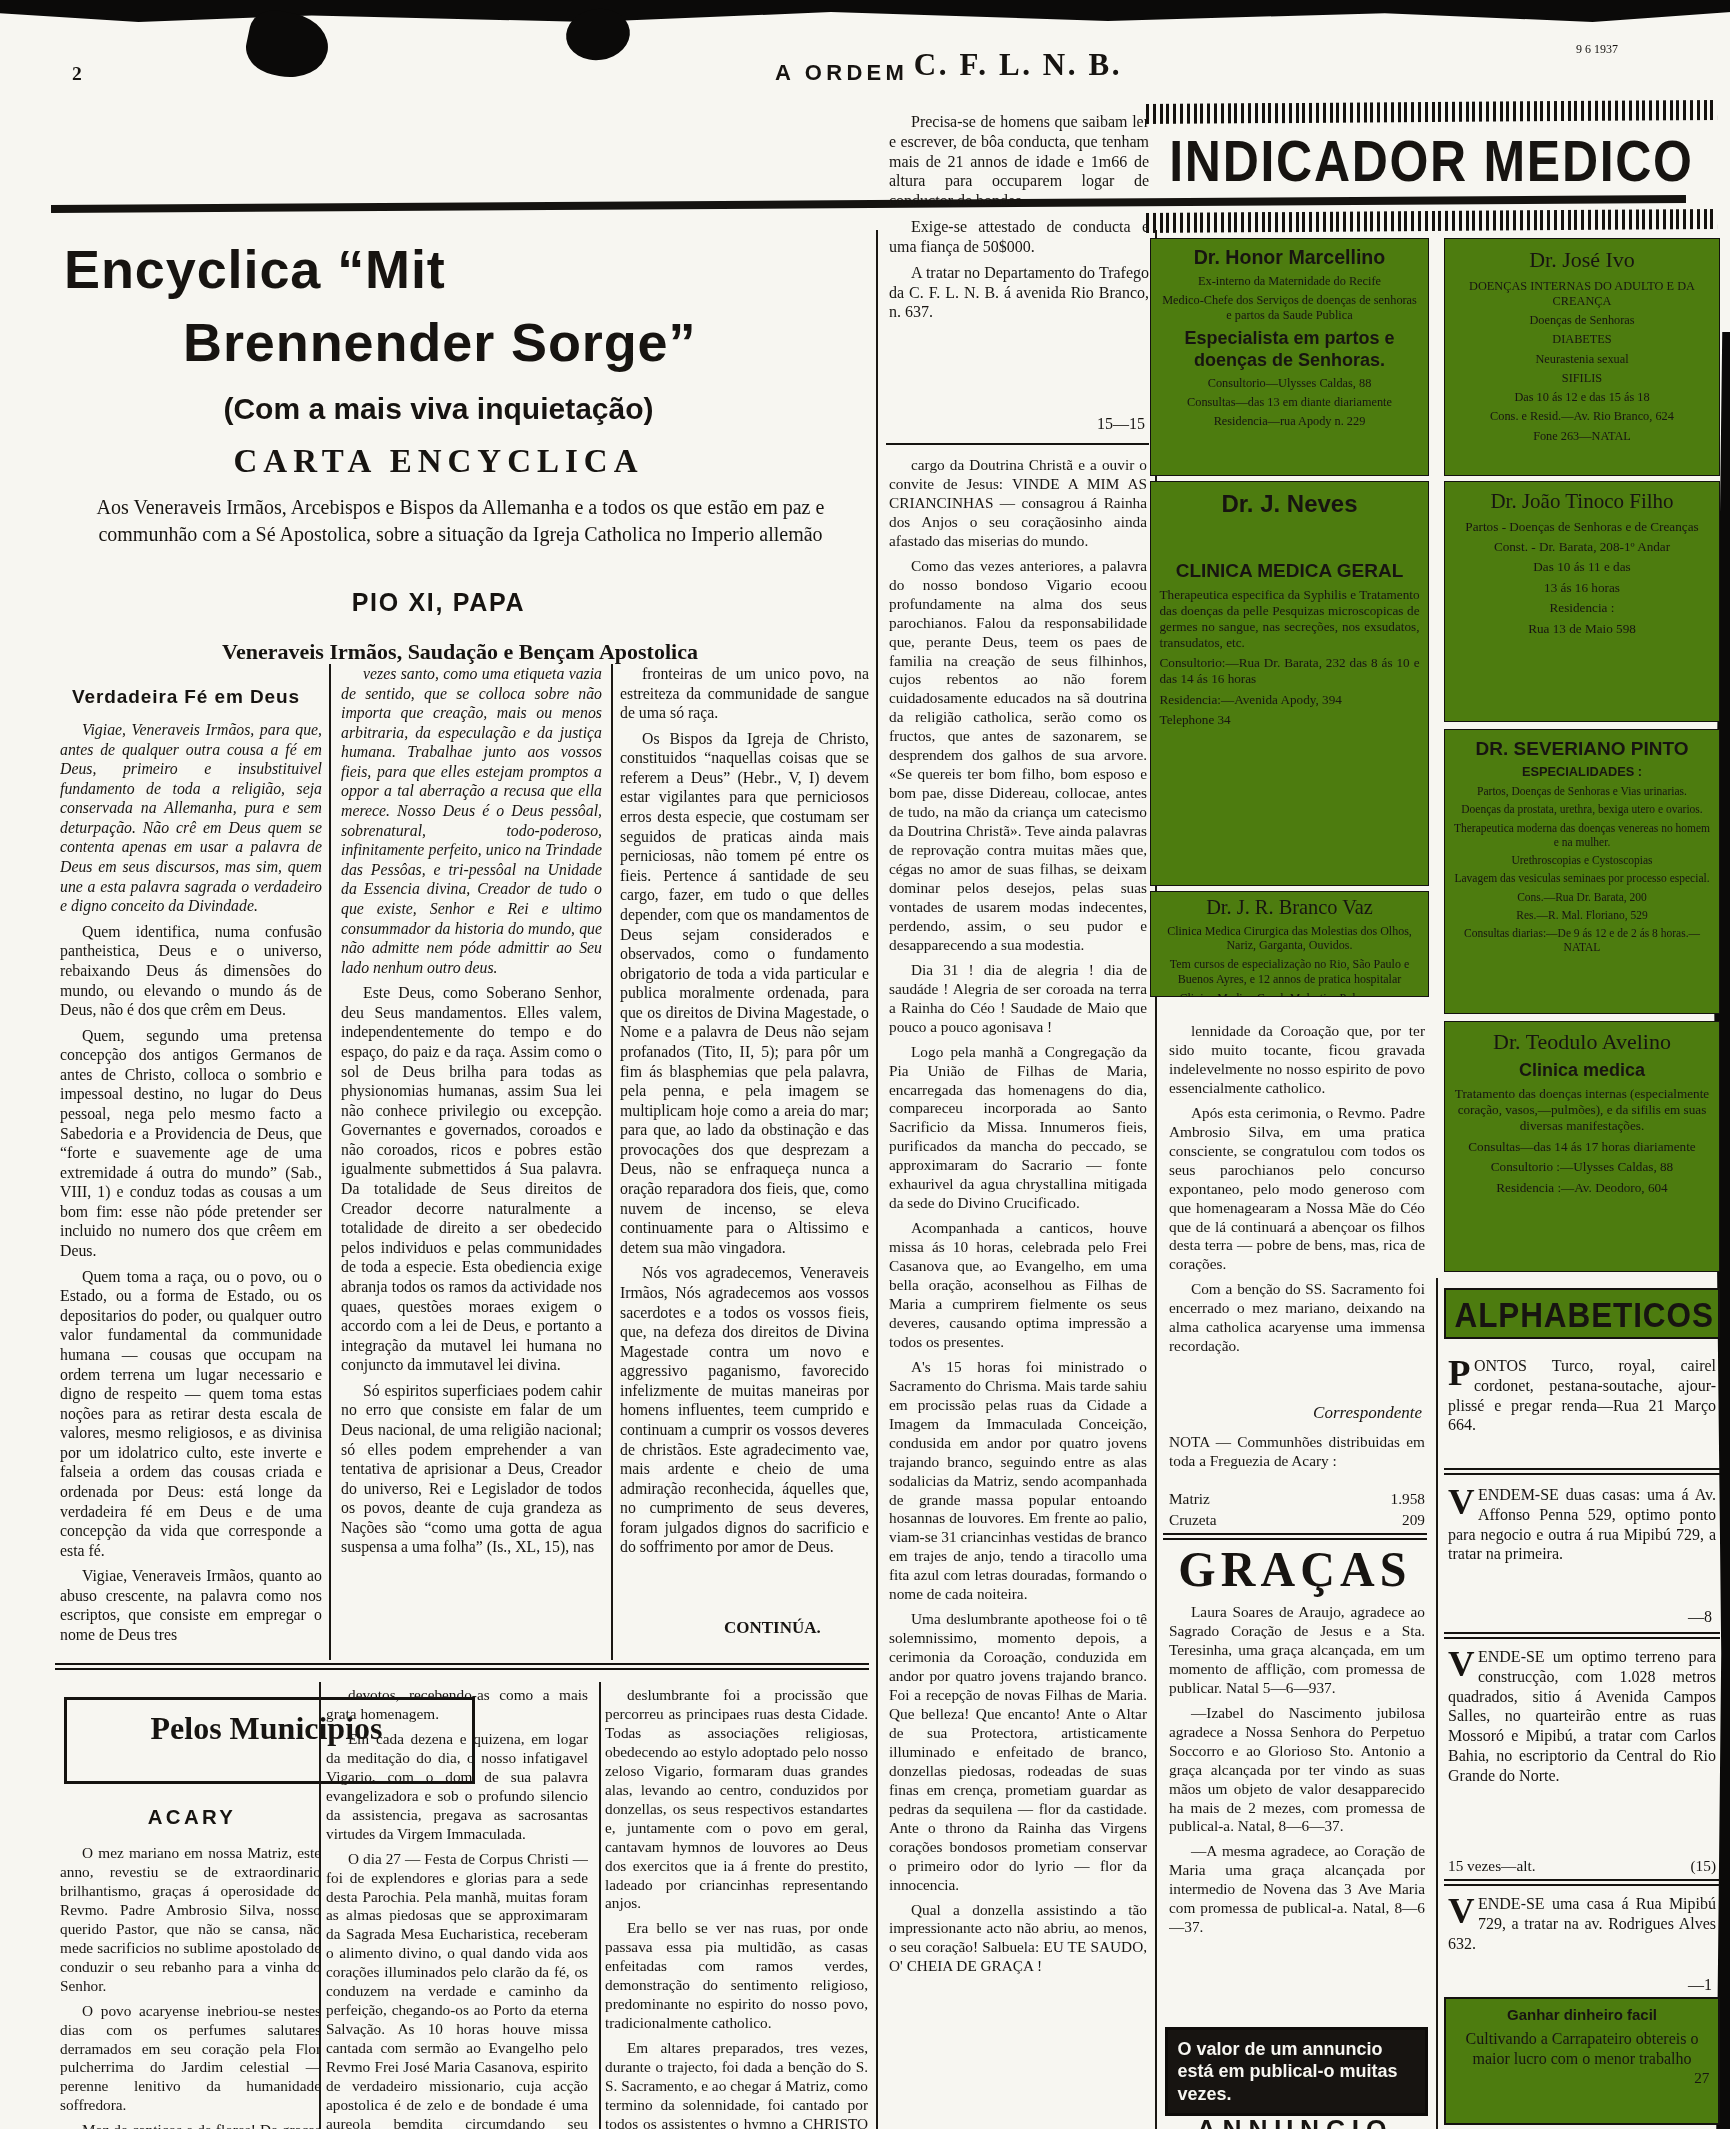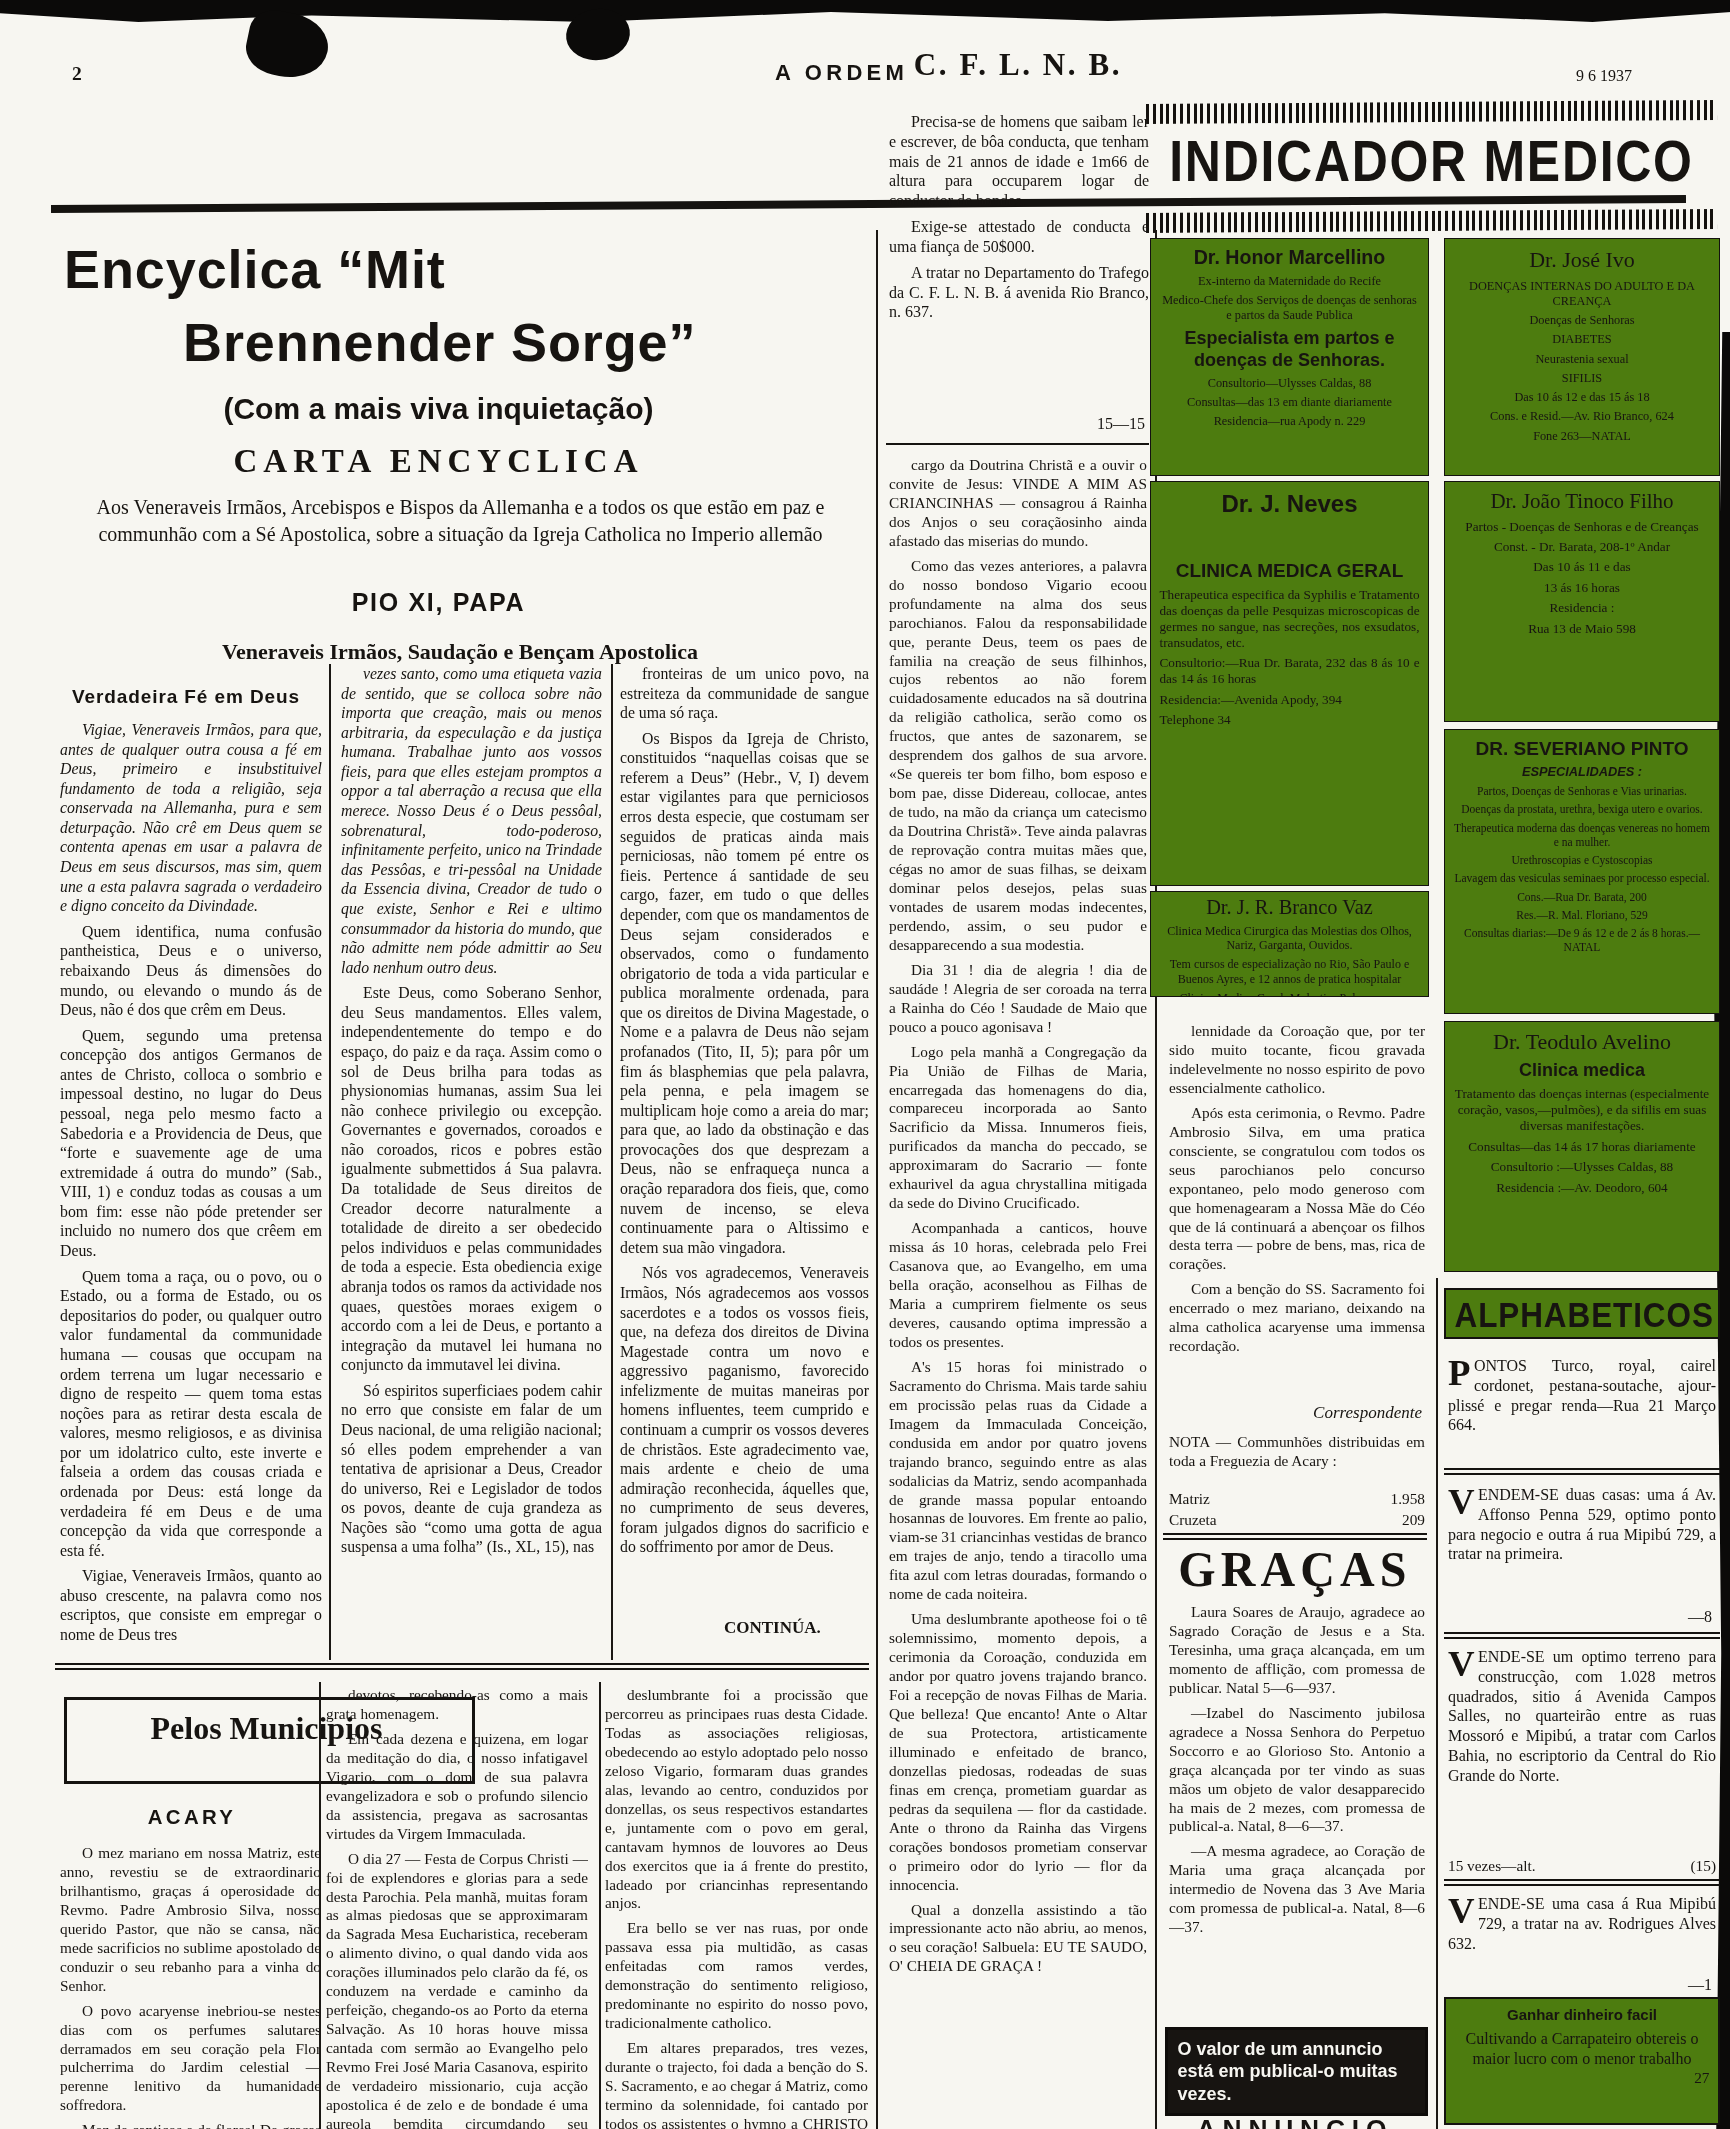--- a/index.html
+++ b/index.html
@@ -30,21 +30,21 @@
 </head>
 <body>
 
 <div class="abs artifact" style="left:0;top:0;width:1731px;height:22px;clip-path:polygon(0 0,100% 0,100% 55%,92% 100%,80% 60%,64% 95%,48% 55%,34% 100%,18% 70%,8% 100%,0 60%);"></div>
 <div class="abs artifact" style="left:247px;top:12.8px;width:81px;height:64px;border-radius:40% 55% 60% 45%;transform:rotate(12deg);"></div>
 <div class="abs artifact" style="left:566px;top:8.5px;width:64px;height:51px;border-radius:50%;transform:rotate(-8deg);"></div>
 <div class="abs artifact" style="left:1710px;top:332px;width:20.4px;height:2202px;clip-path:polygon(60% 0,100% 0,100% 100%,10% 100%,55% 60%,20% 30%);"></div>
 
 <div class="abs b" style="left:72px;top:63px;font-size:19.6px;">2</div>
 <div class="abs sans b" style="left:775px;top:60px;font-size:22px;letter-spacing:4.3px;">A ORDEM</div>
-<div class="abs" style="left:1576px;top:67px;font-size:16px;">9 6 1937</div>
+<div class="abs" style="left:1576px;top:42px;font-size:12px;">9 6 1937</div>
 <div class="abs rule" style="left:51px;top:200px;width:1635px;height:7.7px;transform:rotate(-0.35deg);"></div>
 
 <div class="abs sans b" style="left:64px;top:238px;font-size:54px;letter-spacing:0.9px;">Encyclica “Mit</div>
 <div class="abs sans b" style="left:183px;top:311px;font-size:54px;letter-spacing:0.9px;">Brennender Sorge”</div>
 <div class="abs sans b center" style="left:64px;top:392px;width:749px;font-size:30px;">(Com a mais viva inquietação)</div>
 <div class="abs b center" style="left:64px;top:443px;width:749px;font-size:33px;letter-spacing:6px;">CARTA ENCYCLICA</div>
 <div class="abs center" style="left:60px;top:494px;width:801px;font-size:20px;line-height:1.35;">Aos Veneraveis Irmãos, Arcebispos e Bispos da Allemanha e a todos os que estão em paz e communhão com a Sé Apostolica, sobre a situação da Igreja Catholica no Imperio allemão</div>
 <div class="abs sans b center" style="left:64px;top:588px;width:749px;font-size:25px;letter-spacing:1.7px;">PIO XI, PAPA</div>
 <div class="abs b center" style="left:64px;top:639px;width:792px;font-size:22px;">Veneraveis Irmãos, Saudação e Bençam Apostolica</div>
 <div class="abs sans b" style="left:72px;top:686px;font-size:19px;letter-spacing:0.9px;">Verdadeira Fé em Deus</div>
@@ -169,21 +169,21 @@
       <p>Const. - Dr. Barata, 208-1º Andar</p>
       <p>Das 10 ás 11 e das</p>
       <p>13 ás 16 horas</p>
       <p>Residencia :</p>
       <p>Rua 13 de Maio 598</p>
     </div>
 </div>
 
 <div class="abs cell" style="left:1444px;top:729px;width:276px;height:285px;font-size:11.5px;">
   <p class="sans b" style="font-size:19px;margin-top:0;">DR. SEVERIANO PINTO</p>
-  <p class="sans b" style="font-size:12.8px;margin:0.9px 0;font-style:italic;">ESPECIALIDADES :</p>
+  <p class="sans b" style="font-size:12.8px;margin:0.9px 0;">ESPECIALIDADES :</p>
   <div style="line-height:1.15;">
       <p>Partos, Doenças de Senhoras e Vias urinarias.</p>
       <p>Doenças da prostata, urethra, bexiga utero e ovarios.</p>
       <p>Therapeutica moderna das doenças venereas no homem e na mulher.</p>
       <p>Urethroscopias e Cystoscopias</p>
       <p>Lavagem das vesiculas seminaes por processo especial.</p>
       <p>Cons.—Rua Dr. Barata, 200</p>
       <p>Res.—R. Mal. Floriano, 529</p>
       <p>Consultas diarias:—De 9 ás 12 e de 2 ás 8 horas.—NATAL</p>
     </div>

